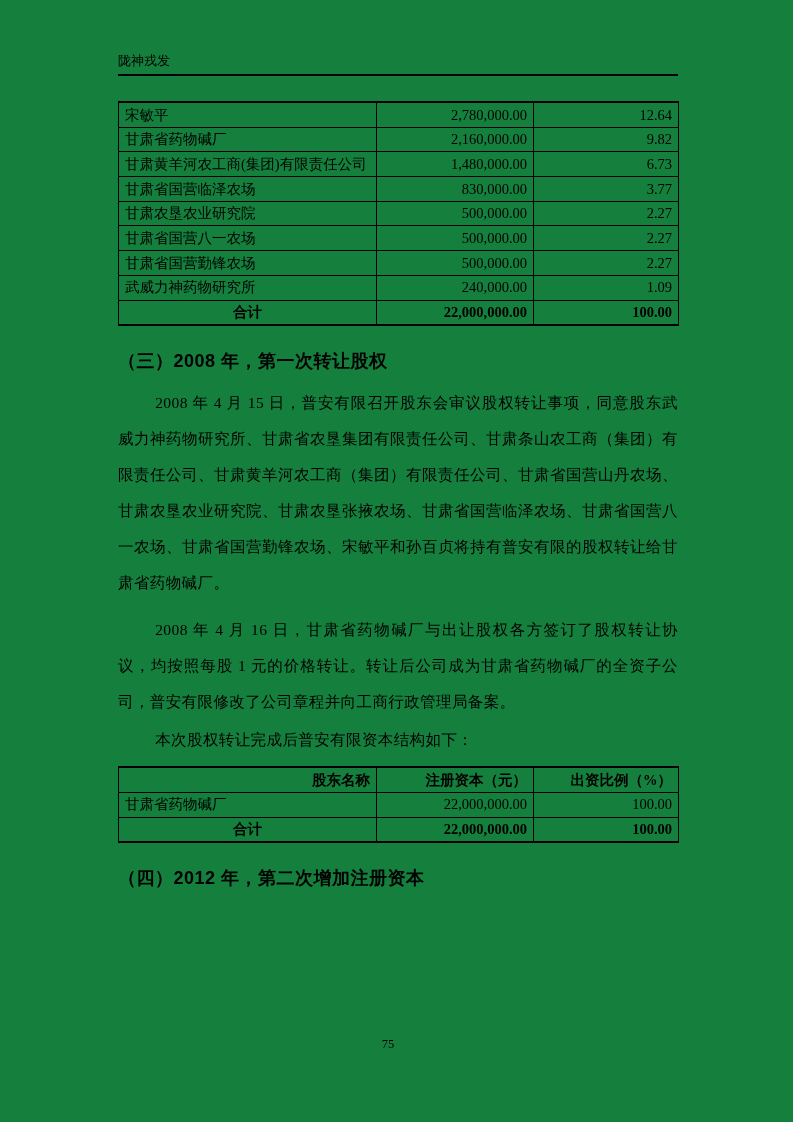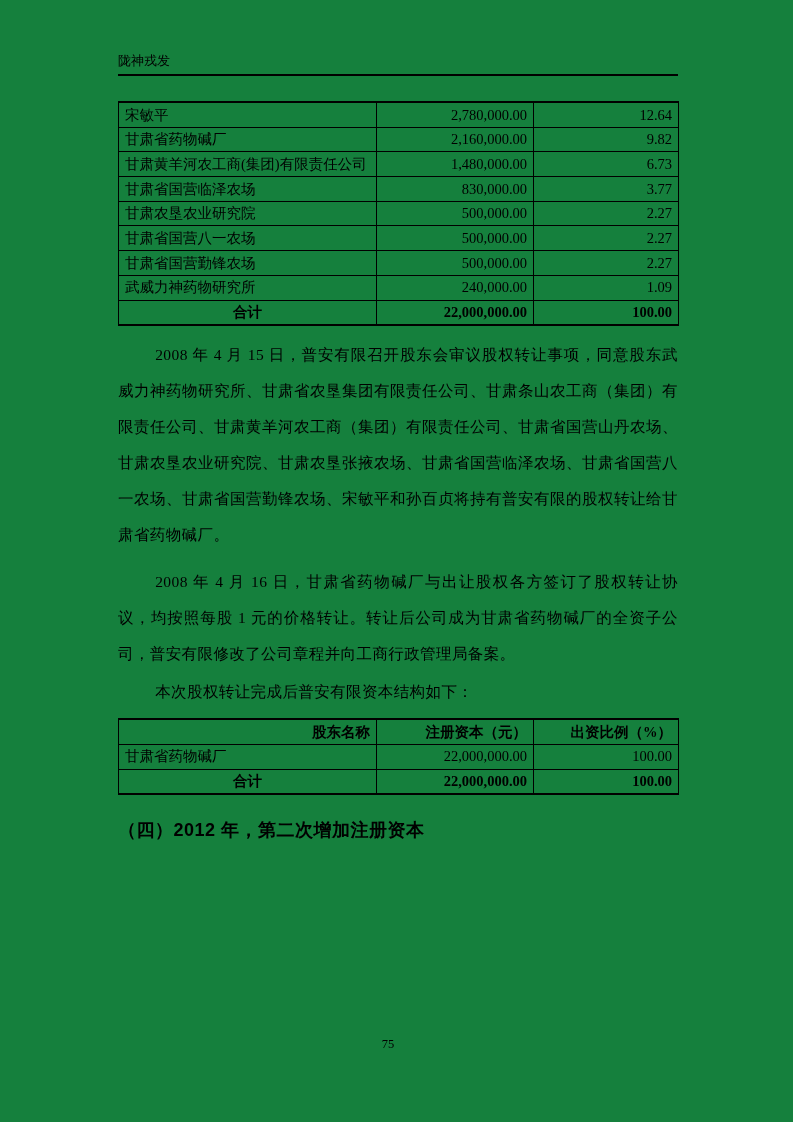--- a/index.html
+++ b/index.html
@@ -143,20 +143,21 @@
         </tbody>
       <tbody>
         <tr class="total-row">
           <td>合计</td>
           <td>22,000,000.00</td>
           <td>100.00</td>
         </tr>
       </tbody>
     </table>
 
+    <h3 class="sec-heading">（三）2008 年，第一次转让股权</h3>
 
     <p class="body">2008 年 4 月 15 日，普安有限召开股东会审议股权转让事项，同意股东武威力神药物研究所、甘肃省农垦集团有限责任公司、甘肃条山农工商（集团）有限责任公司、甘肃黄羊河农工商（集团）有限责任公司、甘肃省国营山丹农场、甘肃农垦农业研究院、甘肃农垦张掖农场、甘肃省国营临泽农场、甘肃省国营八一农场、甘肃省国营勤锋农场、宋敏平和孙百贞将持有普安有限的股权转让给甘肃省药物碱厂。</p>
     <p class="body">2008 年 4 月 16 日，甘肃省药物碱厂与出让股权各方签订了股权转让协议，均按照每股 1 元的价格转让。转让后公司成为甘肃省药物碱厂的全资子公司，普安有限修改了公司章程并向工商行政管理局备案。</p>
     <p class="body no-gap">本次股权转让完成后普安有限资本结构如下：</p>
 
     <table class="fin t2">
       <colgroup>
           <col class="c-name">
           <col class="c-capital">
           <col class="c-ratio">

